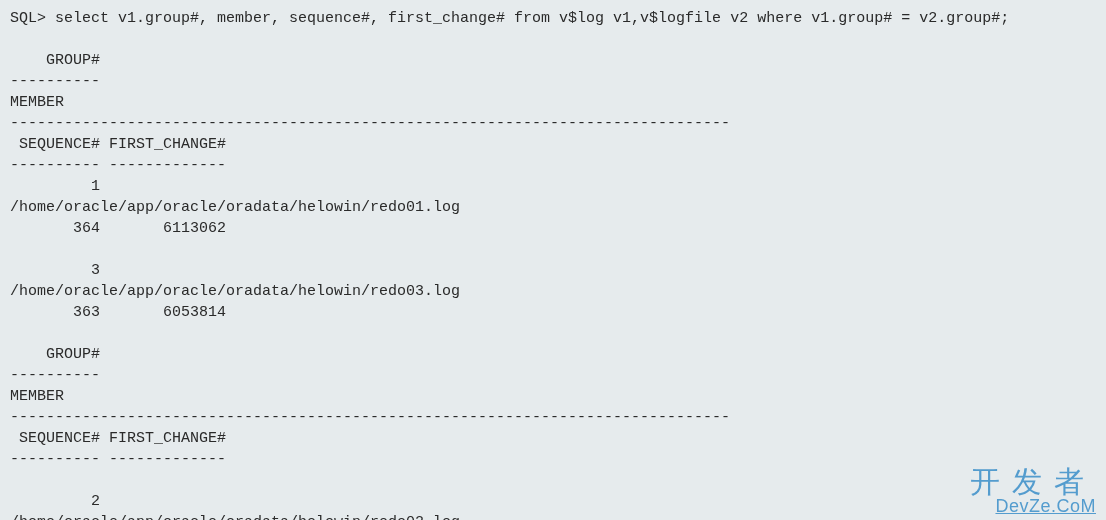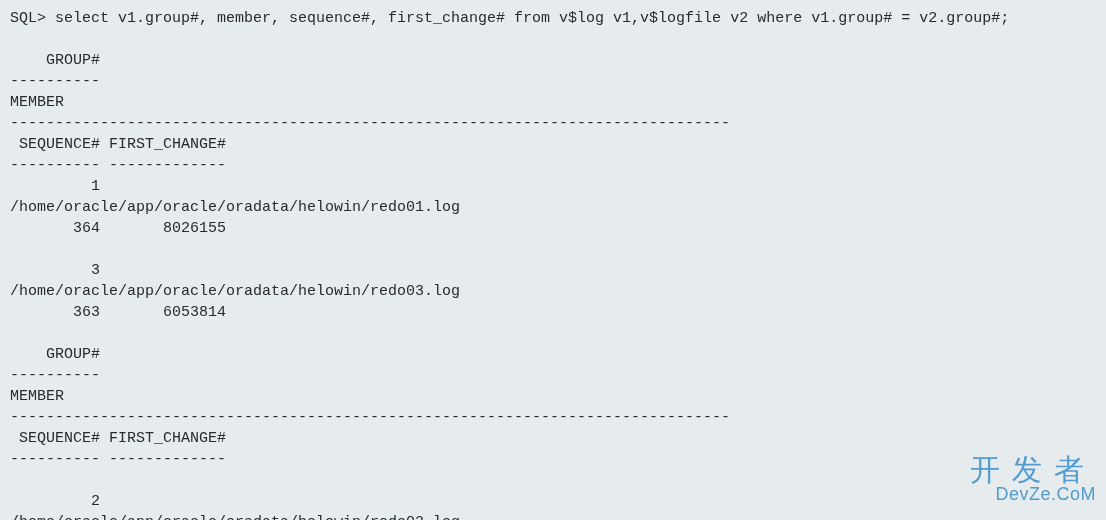--- a/index.html
+++ b/index.html
@@ -19,53 +19,54 @@
       position: relative;
       overflow: hidden;
     }
     pre {
       font-family: inherit;
       white-space: pre;
     }
     .watermark {
       position: absolute;
       right: 10px;
-      bottom: 17px;
+      bottom: 5px;
       text-align: right;
       font-family: Arial, sans-serif;
       line-height: 1;
     }
     .watermark .cn {
       font-size: 30px;
       color: #3b8fc9;
       letter-spacing: 12px;
       font-weight: normal;
       opacity: 0.85;
     }
     .watermark .en {
       font-size: 18px;
       color: #3b8fc9;
       letter-spacing: 0.5px;
       opacity: 0.85;
+      text-decoration: underline;
     }
   </style>
 </head>
 <body>
 
 <pre><span>SQL&gt; </span><span>select v1.group#, member, sequence#, first_change# from v$log v1,v$logfile v2 where v1.group# = v2.group#;</span>
 
 <span>    GROUP#</span>
 <span>----------</span>
 <span>MEMBER</span>
 <span>--------------------------------------------------------------------------------</span>
 <span> SEQUENCE# FIRST_CHANGE#</span>
 <span>---------- -------------</span>
 <span>         1</span>
 <span>/home/oracle/app/oracle/oradata/helowin/redo01.log</span>
-<span>       364       8026155</span>
+<span>       364       6113062</span>
 
 <span>         3</span>
 <span>/home/oracle/app/oracle/oradata/helowin/redo03.log</span>
 <span>       363       6053814</span>
 
 <span>    GROUP#</span>
 <span>----------</span>
 <span>MEMBER</span>
 <span>--------------------------------------------------------------------------------</span>
 <span> SEQUENCE# FIRST_CHANGE#</span>

